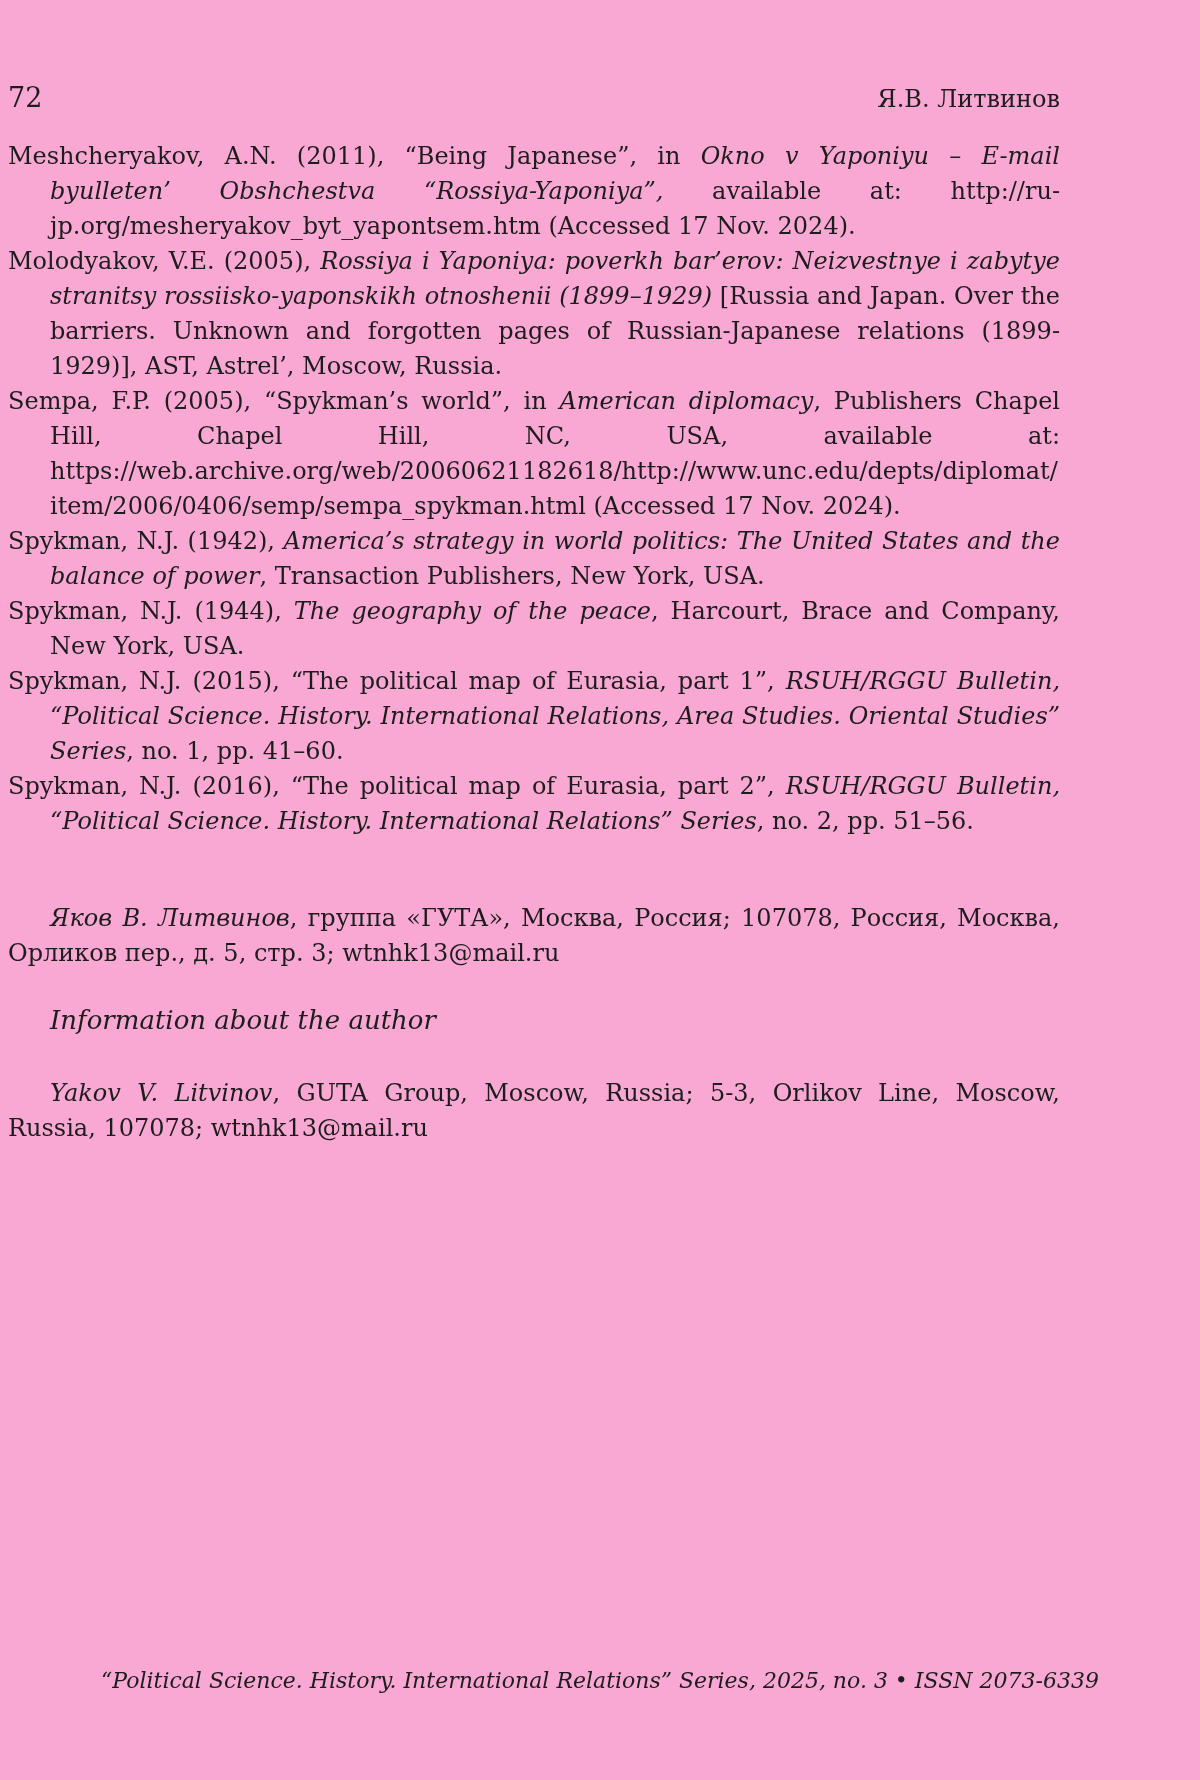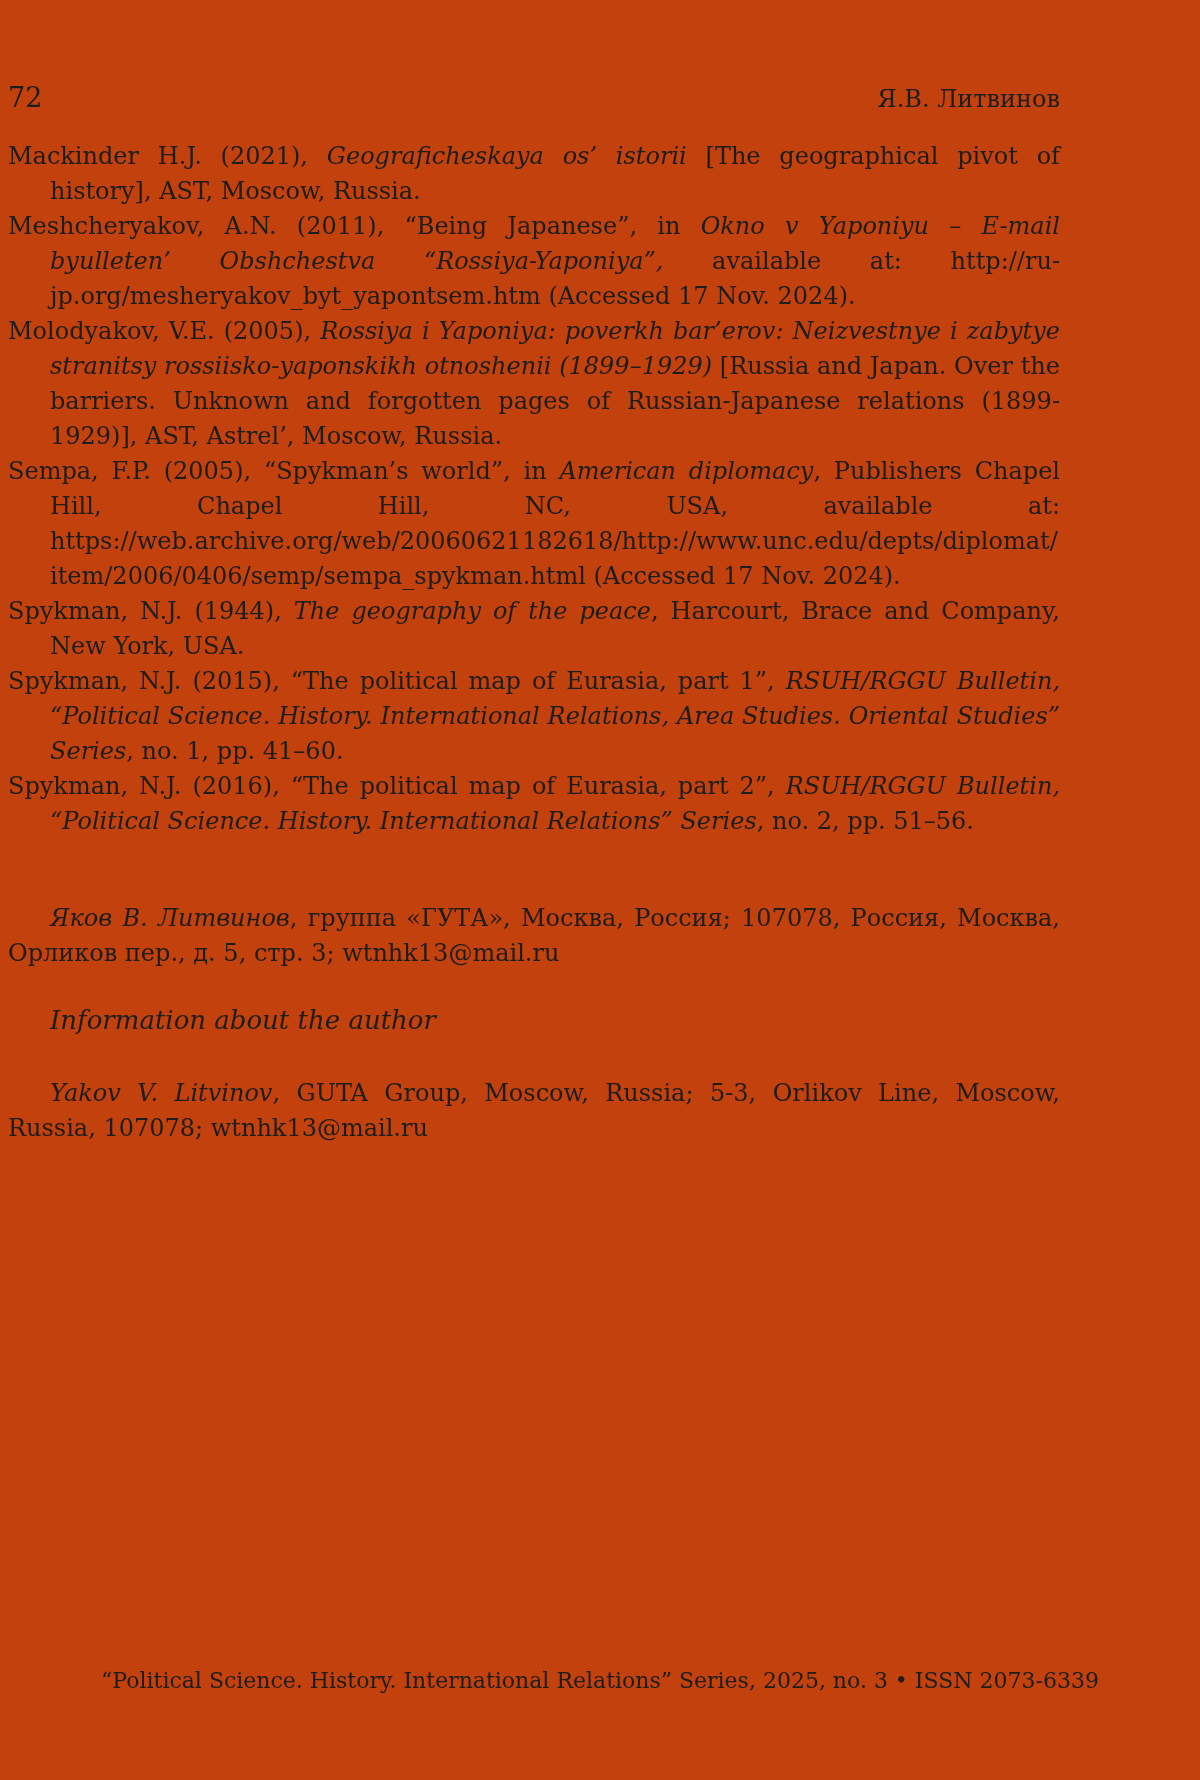--- a/index.html
+++ b/index.html
@@ -66,37 +66,38 @@
     text-align: justify;
   }
   .page-footer {
     position: absolute;
     left: 0;
     right: 0;
     top: 1666px;
     text-align: center;
     font-size: 22px;
     line-height: 30px;
+    font-style: italic;
   }
 </style>
 </head>
 <body>
 
-<div class="page" style="background: #c2410c; color: rgb(29, 29, 29); padding-left: 8px;">
+<div class="page" style="background: #f9a8d4; color: rgb(29, 29, 29); padding-left: 8px;">
 
   <header class="page-header">
     <span class="page-number">72</span>
     <span class="running-author">Я.В. Литвинов</span>
   </header>
 
   <section class="references" id="references">
-      <p class="ref"><span>Mackinder H.J. (2021), </span><span class="it">Geograficheskaya os’ istorii</span><span> [The geographical pivot of history], AST, Moscow, Russia.</span></p>
       <p class="ref"><span>Meshcheryakov, A.N. (2011), “Being Japanese”, in </span><span class="it">Okno v Yaponiyu – E-mail byulleten’ Obshchestva “Rossiya-Yaponiya”,</span><span> available at: http://ru-jp.org/mesheryakov_byt_yapontsem.htm (Accessed 17 Nov. 2024).</span></p>
       <p class="ref"><span>Molodyakov, V.E. (2005), </span><span class="it">Rossiya i Yaponiya: poverkh bar’erov: Neizvestnye i zabytye stranitsy rossiisko-yaponskikh otnoshenii (1899–1929)</span><span> [Russia and Japan. Over the barriers. Unknown and forgotten pages of Russian-Japanese relations (1899-1929)], AST, Astrel’, Moscow, Russia.</span></p>
       <p class="ref"><span>Sempa, F.P. (2005), “Spykman’s world”, in </span><span class="it">American diplomacy</span><span>, Publishers Chapel Hill, Chapel Hill, NC, USA, available at: https://web.archive.org/web/20060621182618/http://www.unc.edu/depts/diplomat/item/2006/0406/semp/sempa_spykman.html (Accessed 17 Nov. 2024).</span></p>
+      <p class="ref"><span>Spykman, N.J. (1942), </span><span class="it">America’s strategy in world politics: The United States and the balance of power</span><span>, Transaction Publishers, New York, USA.</span></p>
       <p class="ref"><span>Spykman, N.J. (1944), </span><span class="it">The geography of the peace</span><span>, Harcourt, Brace and Company, New York, USA.</span></p>
       <p class="ref"><span>Spykman, N.J. (2015), “The political map of Eurasia, part 1”, </span><span class="it">RSUH/RGGU Bulletin, “Political Science. History. International Relations, Area Studies. Oriental Studies” Series</span><span>, no. 1, pp. 41–60.</span></p>
       <p class="ref"><span>Spykman, N.J. (2016), “The political map of Eurasia, part 2”, </span><span class="it">RSUH/RGGU Bulletin, “Political Science. History. International Relations” Series</span><span>, no. 2, pp. 51–56.</span></p>
     </section>
 
   <section class="author-section sec-ru">
     <p class="author-para" id="ru-para"><span class="it">Яков В. Литвинов</span><span>, группа «ГУТА», Москва, Россия; 107078, Россия, Москва, Орликов пер., д. 5, стр. 3; wtnhk13@mail.ru</span></p>
   </section>
 
   <section class="author-section sec-en">

